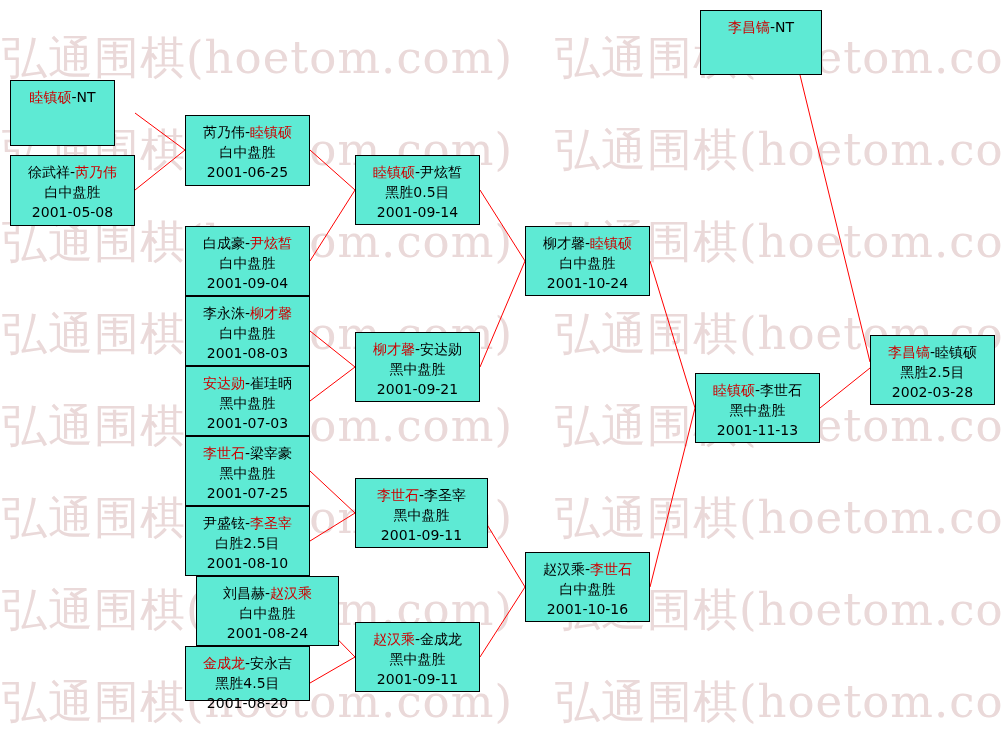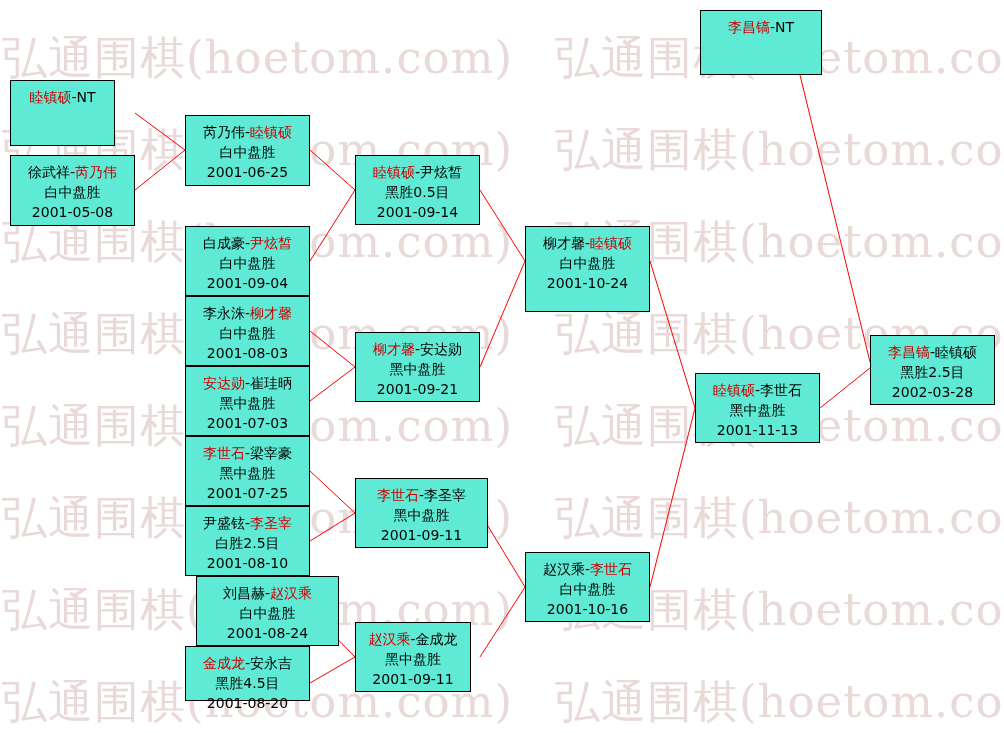--- a/index.html
+++ b/index.html
@@ -134,27 +134,27 @@
   <div class="bline">黑中盘胜</div>
   <div class="bline">2001-09-21</div>
 </div>
 
 <div class="box" style="left:355px;top:478px;width:133px;height:70px">
   <div class="bline"><span class="red">李世石</span><span>-李圣宰</span></div>
   <div class="bline">黑中盘胜</div>
   <div class="bline">2001-09-11</div>
 </div>
 
-<div class="box" style="left:355px;top:622px;width:116px;height:70px">
+<div class="box" style="left:355px;top:622px;width:125px;height:70px">
   <div class="bline"><span class="red">赵汉乘</span><span>-金成龙</span></div>
   <div class="bline">黑中盘胜</div>
   <div class="bline">2001-09-11</div>
 </div>
 
-<div class="box" style="left:525px;top:226px;width:125px;height:86px">
+<div class="box" style="left:525px;top:226px;width:125px;height:70px">
   <div class="bline"><span>柳才馨-</span><span class="red">睦镇硕</span><span></span></div>
   <div class="bline">白中盘胜</div>
   <div class="bline">2001-10-24</div>
 </div>
 
 <div class="box" style="left:525px;top:552px;width:125px;height:70px">
   <div class="bline"><span>赵汉乘-</span><span class="red">李世石</span><span></span></div>
   <div class="bline">白中盘胜</div>
   <div class="bline">2001-10-16</div>
 </div>

